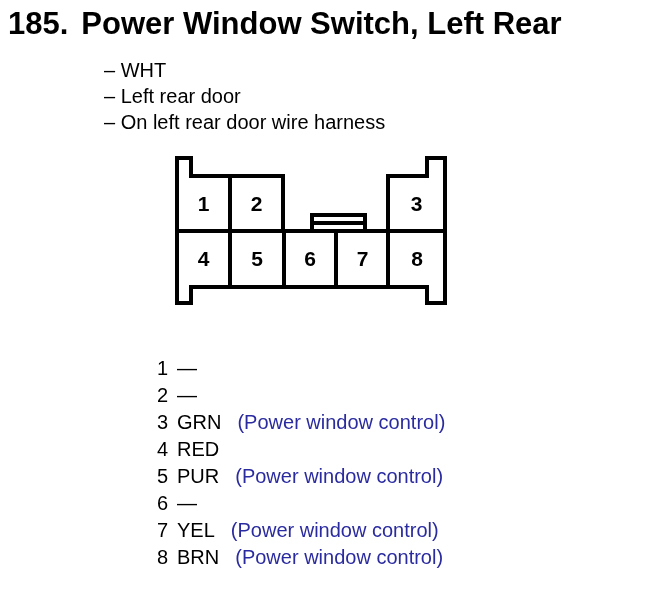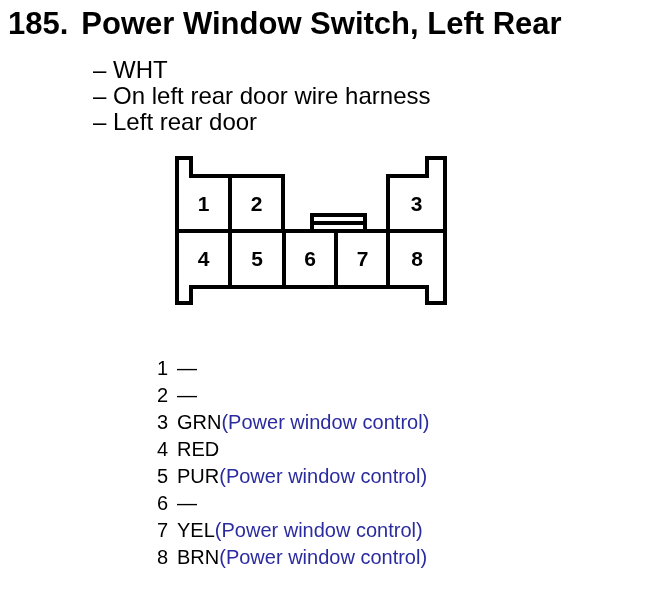--- a/index.html
+++ b/index.html
@@ -20,23 +20,23 @@
     left: 8px;
     top: 5px;
     font-size: 31px;
     font-weight: bold;
     line-height: 38px;
     white-space: nowrap;
   }
   .title-num { margin-right: 13px; }
   .details {
     position: absolute;
-    left: 93px;
+    left: 104px;
     top: 57px;
-    font-size: 24px;
+    font-size: 20px;
     line-height: 26px;
   }
   .connector {
     position: absolute;
     left: 170px;
     top: 153px;
   }
   .connector path, .connector line {
     stroke: #000000;
     stroke-width: 4;
@@ -59,37 +59,37 @@
   .pin-row { display: flex; }
   .pin-num {
     width: 13px;
     text-align: right;
     margin-right: 9px;
     flex: none;
   }
   .pin-color { white-space: pre; }
   .pin-desc {
     color: #2b2ba0;
-    margin-left: 0;
+    margin-left: 16px;
     white-space: pre;
   }
 </style>
 </head>
 <body>
 
 <div class="page">
 
   <div class="title">
     <span class="title-num">185.</span><span class="title-text">Power Window Switch, Left Rear</span>
   </div>
 
   <div class="details">
     <div class="detail-line">– WHT</div>
+    <div class="detail-line">– Left rear door</div>
     <div class="detail-line">– On left rear door wire harness</div>
-    <div class="detail-line">– Left rear door</div>
   </div>
 
   <svg class="connector" width="280" height="155" viewBox="0 0 280 155">
     <path d="M7 5 H21 V23 H113 V78 H142 V62 H195 V78 H218 V23 H257 V5 H275 V150 H257 V134 H21 V150 H7 Z"></path>
     <line x1="7" y1="78" x2="275" y2="78"></line>
     <line x1="142" y1="70" x2="195" y2="70"></line>
     <line x1="60" y1="23" x2="60" y2="134"></line>
     <line x1="114" y1="78" x2="114" y2="134"></line>
     <line x1="166" y1="78" x2="166" y2="134"></line>
     <line x1="218" y1="78" x2="218" y2="134"></line>

